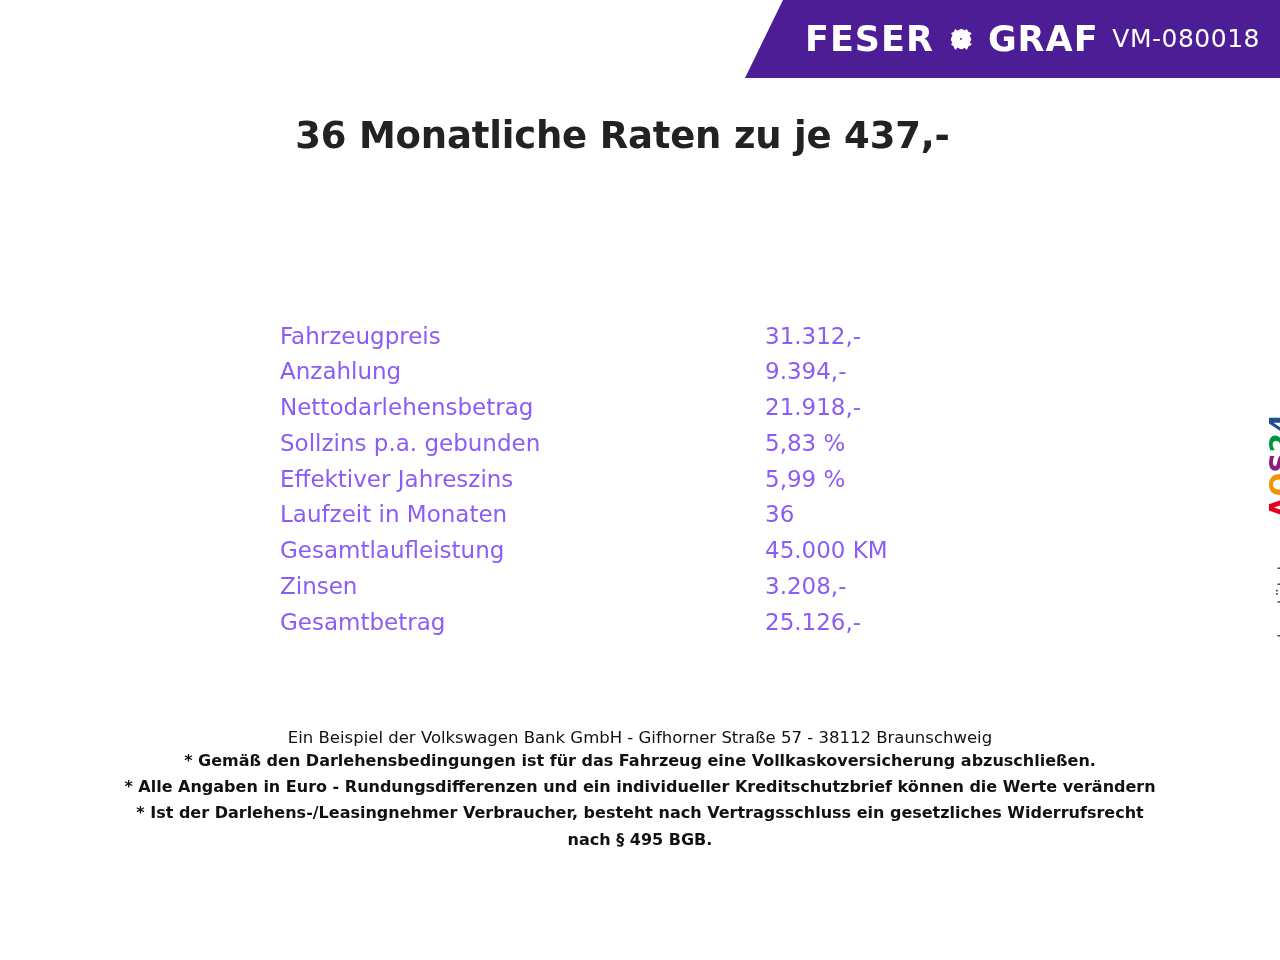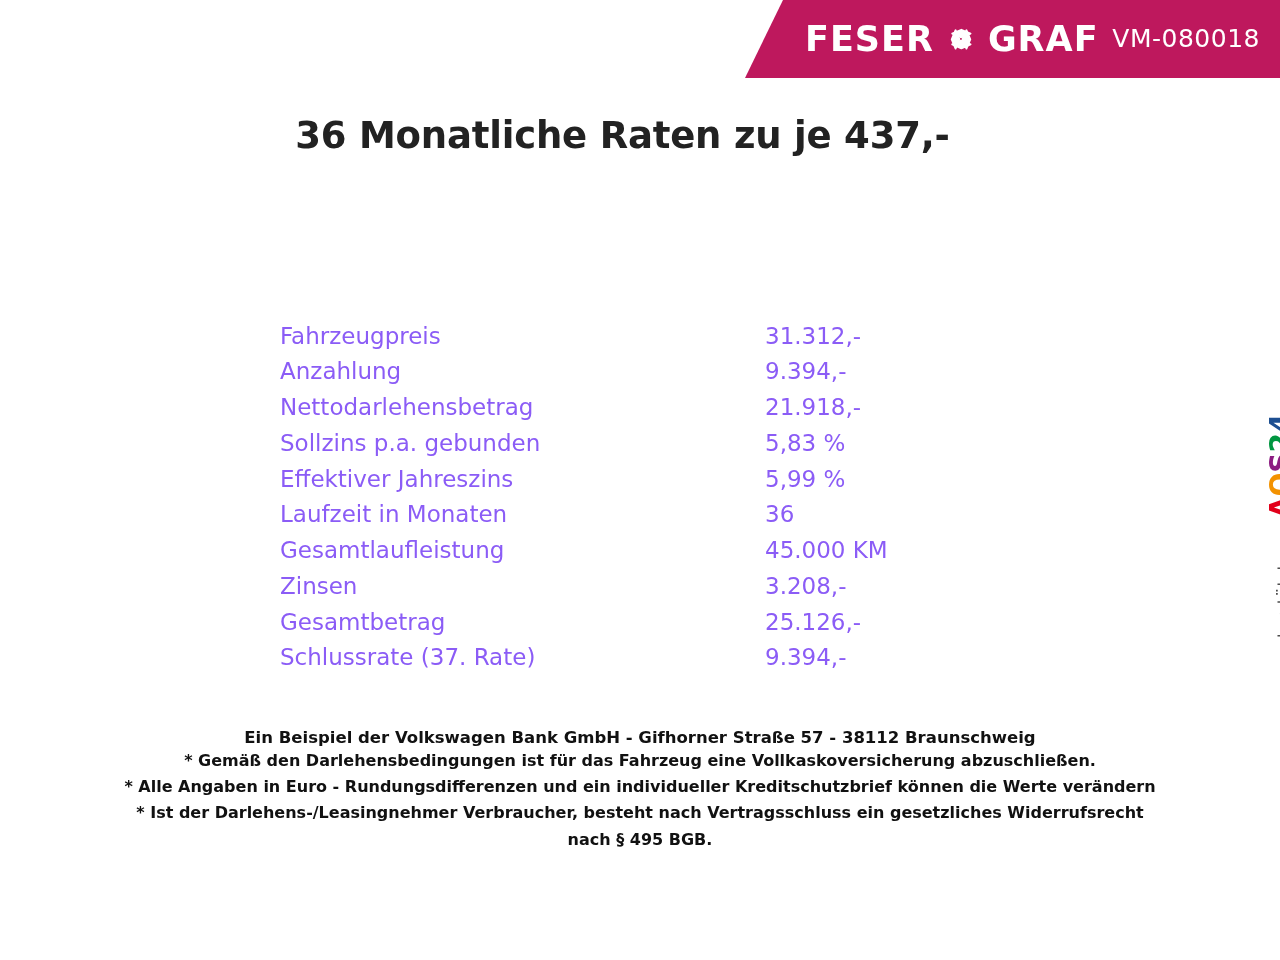--- a/index.html
+++ b/index.html
@@ -18,21 +18,21 @@
     background: #ffffff;
   }
 
   
   .header-banner {
     position: absolute;
     top: 0;
     left: 745px;
     width: 535px;
     height: 78px;
-    background: #be185d;
+    background: #4c1d95;
     clip-path: polygon(38px 0, 100% 0, 100% 100%, 0 100%);
     display: flex;
     align-items: center;
     justify-content: flex-start;
     padding-left: 60px;
   }
   .brand {
     display: flex;
     align-items: center;
     gap: 12px;
@@ -146,21 +146,21 @@
   
   .footer {
     position: absolute;
     left: 0;
     top: 726px;
     width: 1280px;
     text-align: center;
   }
   .footer-bank {
     font-size: 16.5px;
-    font-weight: bold;
+    font-weight: normal;
     color: #111111;
     line-height: 1.4;
   }
   .footer-notes {
     font-size: 16px;
     font-weight: bold;
     color: #111111;
     line-height: 1.45;
   }
   .footer-notes div { margin-bottom: 3px; }
@@ -223,24 +223,20 @@
         <td class="value">45.000 KM</td>
       </tr>
       <tr>
         <td class="label">Zinsen</td>
         <td class="value">3.208,-</td>
       </tr>
       <tr>
         <td class="label">Gesamtbetrag</td>
         <td class="value">25.126,-</td>
       </tr>
-      <tr>
-        <td class="label">Schlussrate (37. Rate)</td>
-        <td class="value">9.394,-</td>
-      </tr>
     </tbody>
   </table>
 
   <div class="sidebar">
     <div class="sidebar-inner">
       <span class="supported-by">unterstützt von</span>
       <span class="aos-logo"><span class="aos-a">A</span><span class="aos-o">O</span><span class="aos-s">S</span><span class="aos-2">2</span><span class="aos-4">4</span></span>
       <span class="aos-com">.com</span>
     </div>
   </div>

